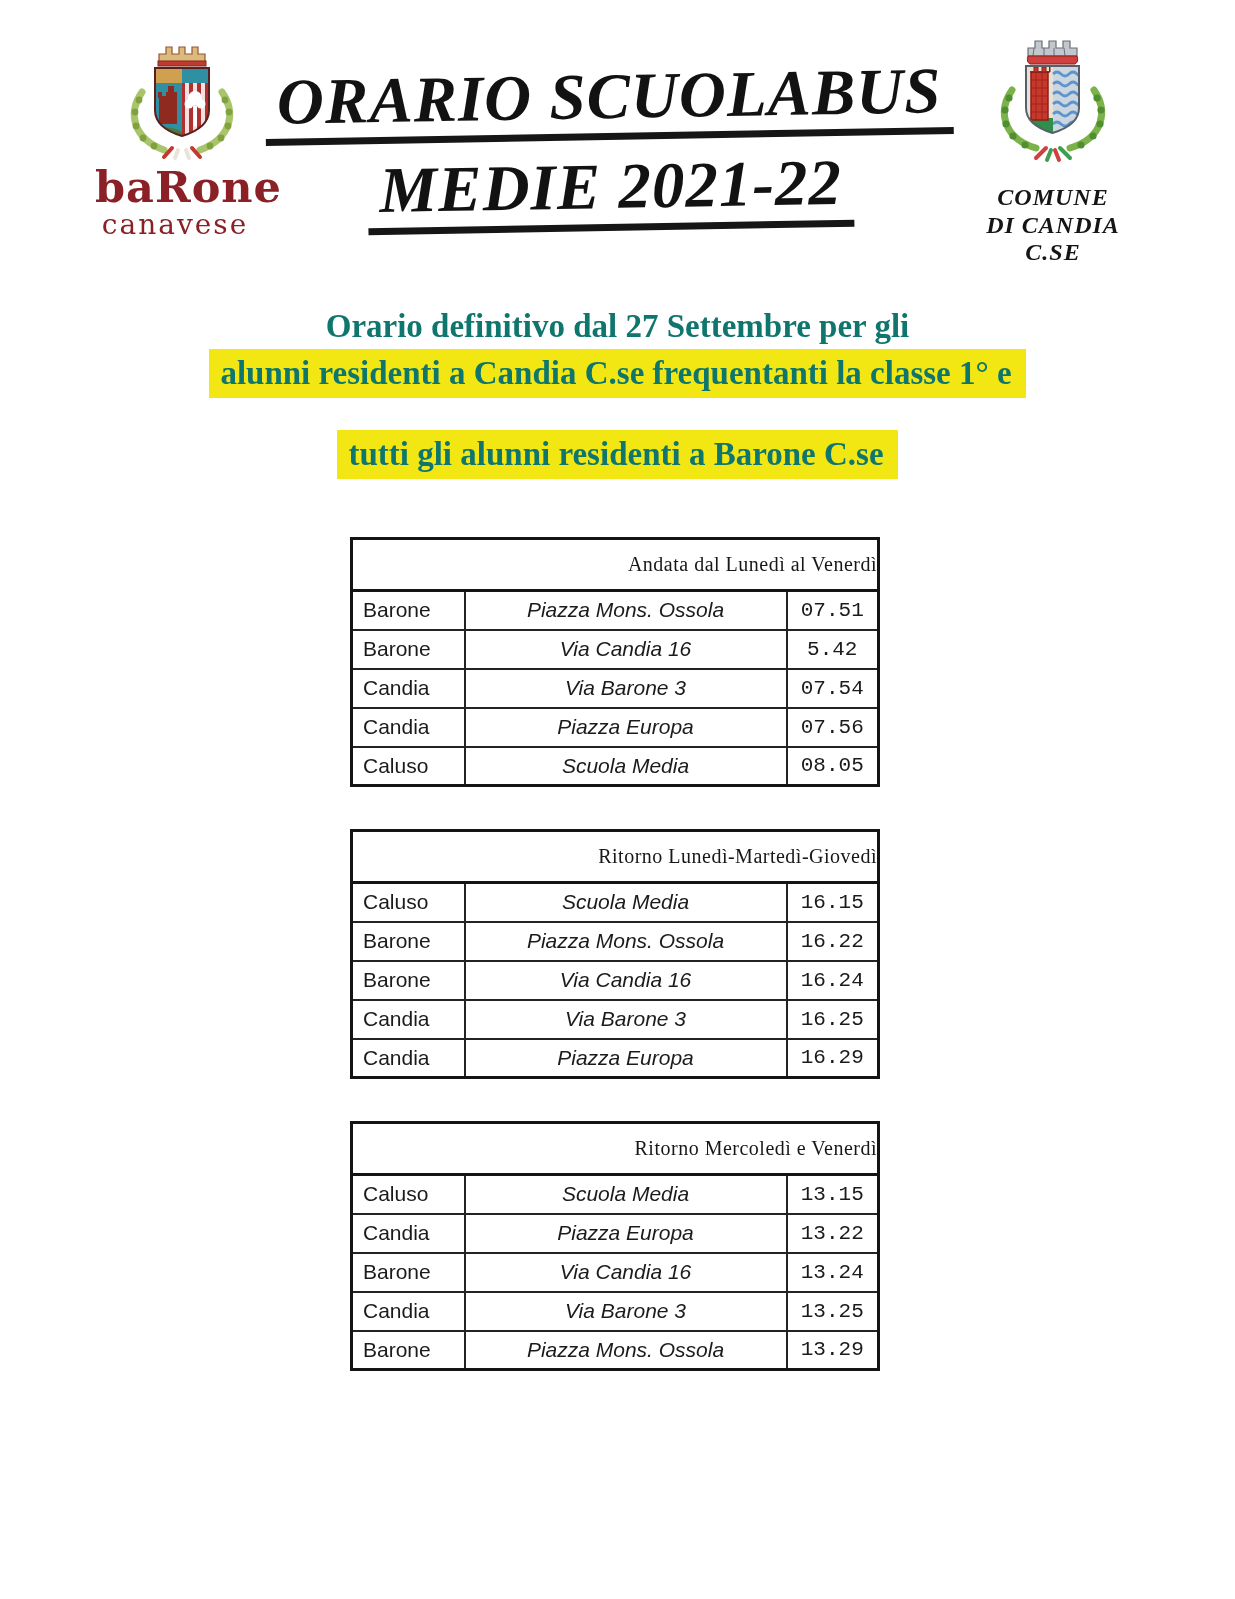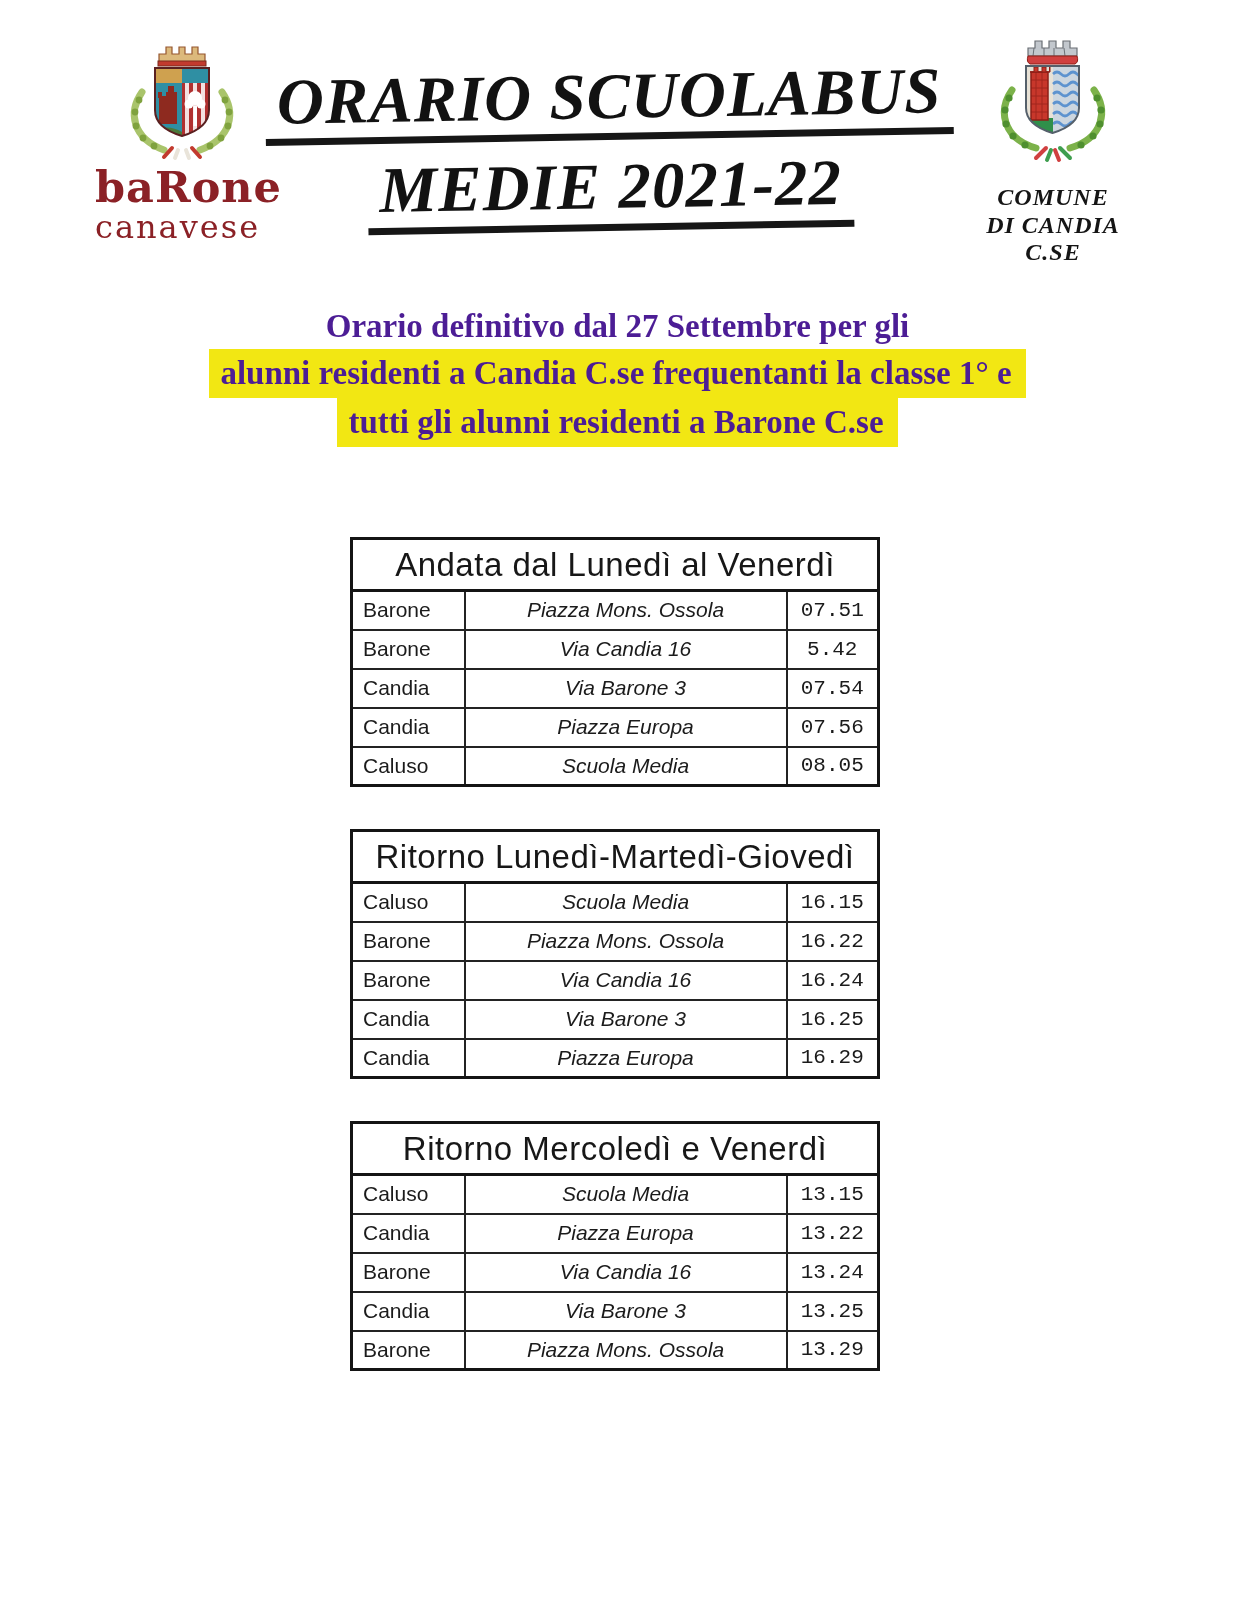--- a/index.html
+++ b/index.html
@@ -21,21 +21,21 @@
   .wordmark { position: absolute; left: 95px; top: 166px; width: 160px; text-align: center; line-height: 1; }
   .wordmark .big {
     font-family: "DejaVu Serif", serif;
     font-weight: bold;
     font-size: 43px;
     color: #8b2126;
     letter-spacing: 1px;
   }
   .wordmark .small {
     font-family: "DejaVu Serif", serif;
-    font-size: 32px;
+    font-size: 28px;
     color: #8b2126;
     letter-spacing: 2px;
     margin-top: 2px;
   }
   .comune-caption {
     margin-top: 4px;
     font-family: "Liberation Serif", serif;
     font-weight: bold;
     font-size: 24px;
     color: #151515;
@@ -66,21 +66,21 @@
 
   
   .intro {
     position: absolute;
     left: 0; top: 303px; width: 100%;
     text-align: center;
     font-family: "Liberation Serif", serif;
     font-weight: bold;
     font-size: 33px;
     line-height: 46px;
-    color: #4c1d95;
+    color: #0f766e;
   }
   .intro .row { display: block; }
   .hl {
     display: inline-block;
     background: #f2e713;
     padding: 1px 14px 2px 11px;
     text-align: center;
   }
 
   
@@ -89,25 +89,26 @@
     border-collapse: collapse;
     width: 527px;
     table-layout: fixed;
     background: #fff;
   }
   .tbl-gap { height: 42px; }
   table.schedule th {
     border: 3px solid #141414;
     height: 52px;
     font-weight: normal;
-    font-size: 33px;
+    font-size: 20px;
     color: #171717;
-    text-align: center;
+    text-align: right;
     vertical-align: middle;
     letter-spacing: 0.5px;
+    font-family: Liberation Serif, serif;
   }
   table.schedule td {
     border: 2px solid #232323;
     height: 39px;
     font-size: 21px;
     color: #1b1b1b;
     vertical-align: middle;
     overflow: hidden;
     white-space: nowrap;
   }
@@ -275,21 +276,21 @@
     </svg>
     <div class="comune-caption">
       <div>COMUNE</div>
       <div>DI CANDIA C.SE</div>
     </div>
   </div>
 
   <div class="intro">
     <span class="row">Orario definitivo dal 27 Settembre per gli</span>
     <span class="row"><span class="hl" style="background: rgb(242, 231, 19);">alunni residenti a Candia C.se frequentanti la classe 1° e</span></span>
-    <span class="row"><span class="hl" style="background: rgb(242, 231, 19);">tutti gli alunni residenti a Barone C.se</span></span>
+    <span class="row"><span class="hl" style="background: rgb(242, 231, 19); margin-top: 32px;">tutti gli alunni residenti a Barone C.se</span></span>
   </div>
 
   <div class="tables-wrap">
 
     <table class="schedule">
       <colgroup>
           <col style="width:113px">
           <col style="width:322px">
           <col style="width:92px">
         </colgroup>

